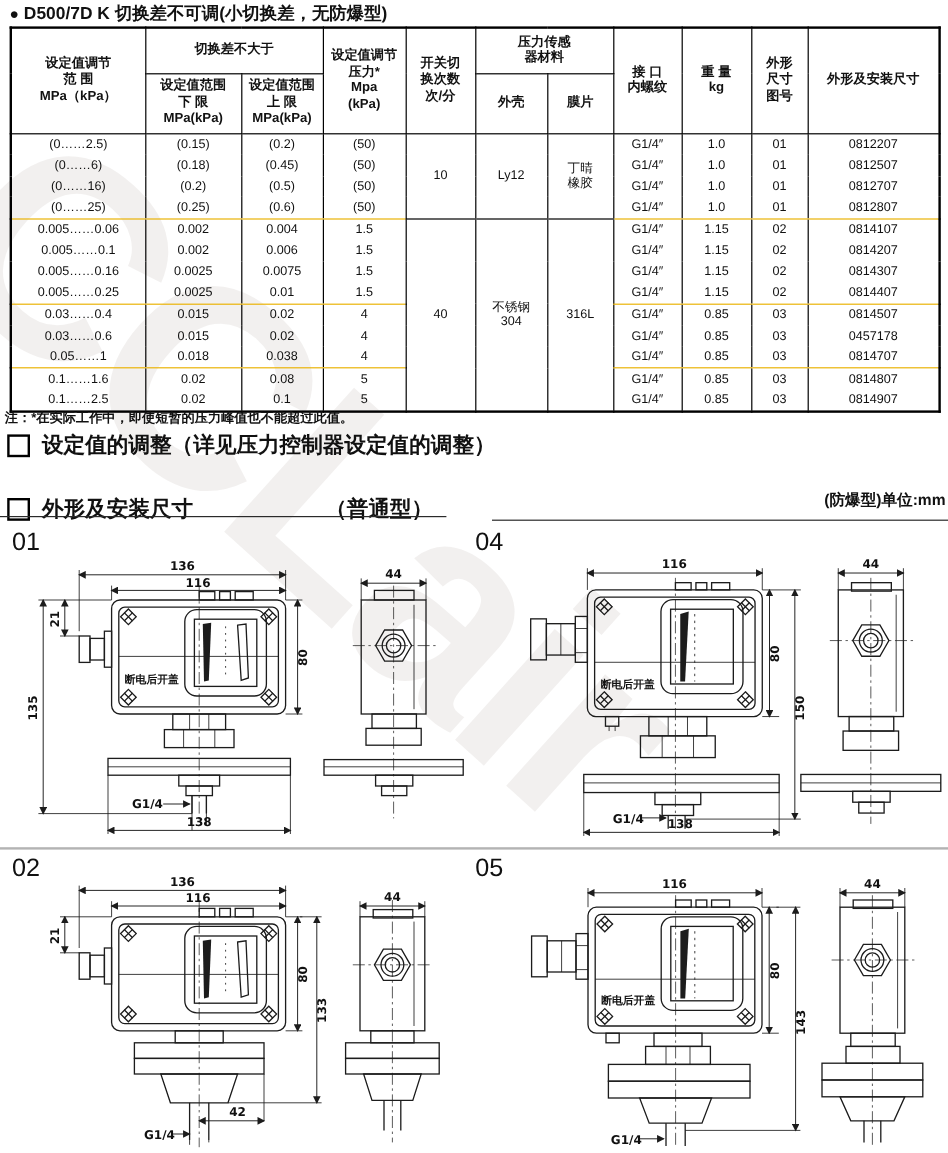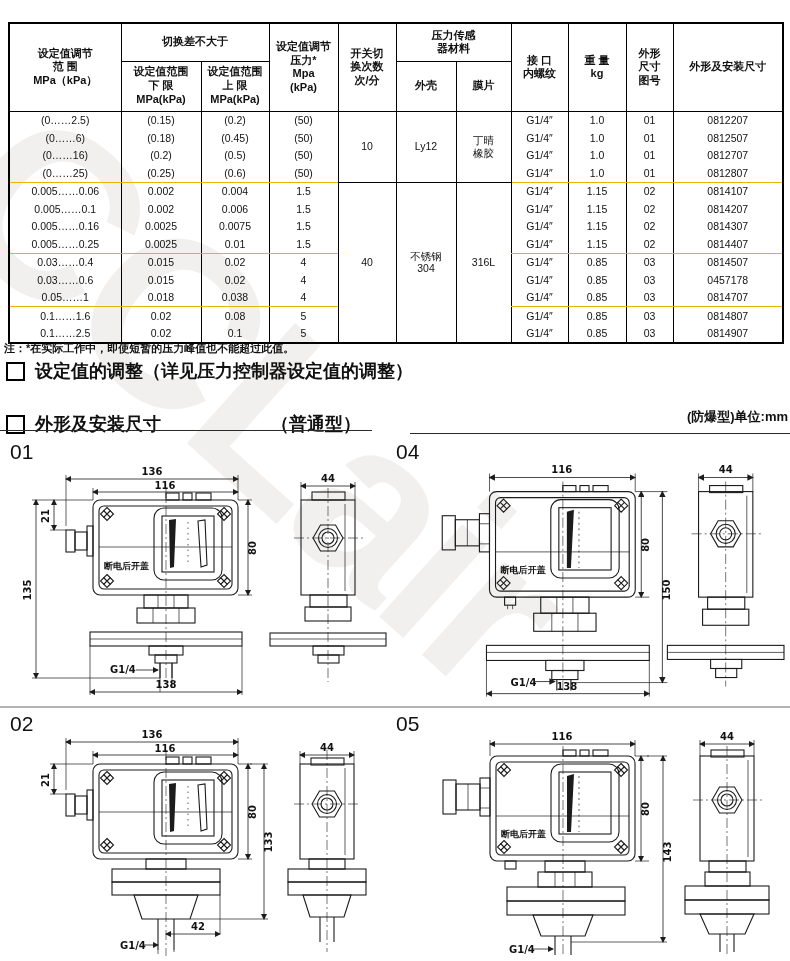--- a/index.html
+++ b/index.html
@@ -69,20 +69,23 @@
       <circle class="ln" r="9.5"></circle>
         <circle class="ln" r="6"></circle>
     </symbol>
   </defs>
 </svg>
 
 <div class="page">
 
   <div class="watermark">CCLair</div>
 
+  <div class="doc-title">
+    <span class="bullet">●</span><span>D500/7D K 切换差不可调(小切换差，无防爆型)</span>
+  </div>
 
   <div class="tbl-wrap">
     <table>
       <colgroup>
         <col style="width:112px">
           <col style="width:80px">
           <col style="width:68px">
           <col style="width:69px">
         <col style="width:58px">
           <col style="width:60px">

